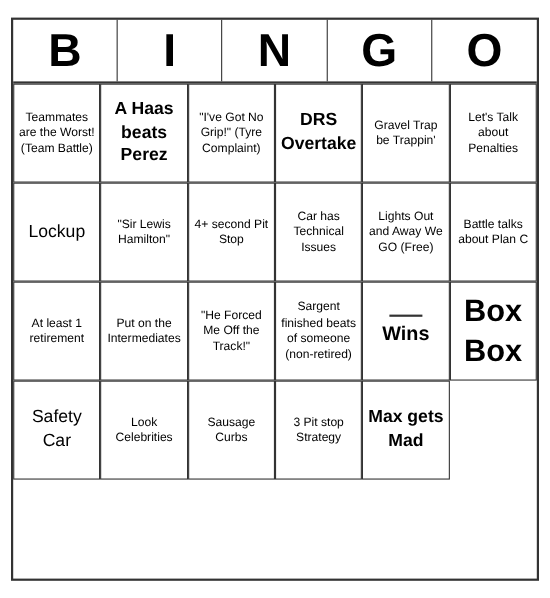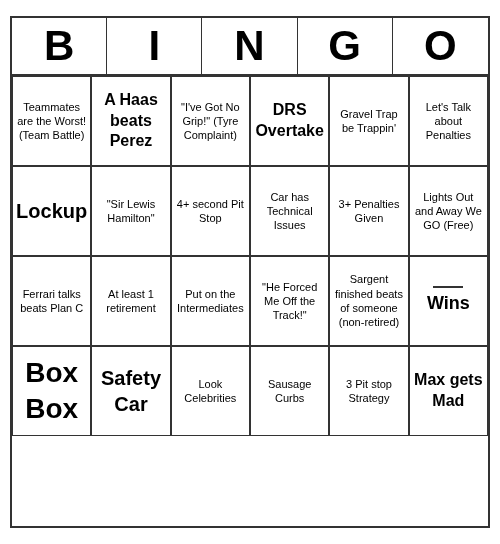--- a/index.html
+++ b/index.html
@@ -57,22 +57,22 @@
       text-align: center;
       padding: 4px;
       min-height: 90px;
       font-size: 12px;
       line-height: 1.3;
       word-wrap: break-word;
       overflow: hidden;
     }
 
     .bingo-cell.large-text {
-      font-size: 20px;
-      font-weight: bold;
+      font-size: 16px;
+      font-weight: normal;
     }
 
     .bingo-cell.medium-text {
       font-size: 16px;
       font-weight: bold;
     }
 
     .bingo-cell.small-text {
       font-size: 11px;
     }
@@ -97,23 +97,22 @@
   <div class="bingo-cell small-text">Teammates are the Worst! (Team Battle)</div>
       <div class="bingo-cell medium-text">A Haas beats Perez</div>
       <div class="bingo-cell small-text">"I've Got No Grip!" (Tyre Complaint)</div>
       <div class="bingo-cell medium-text">DRS Overtake</div>
       <div class="bingo-cell small-text">Gravel Trap be Trappin'</div>
       <div class="bingo-cell small-text">Let's Talk about Penalties</div>
       <div class="bingo-cell large-text">Lockup</div>
       <div class="bingo-cell small-text">"Sir Lewis Hamilton"</div>
       <div class="bingo-cell small-text">4+ second Pit Stop</div>
       <div class="bingo-cell small-text">Car has Technical Issues</div>
-      <div class="bingo-cell small-text">3+ Penalties Given</div>
       <div class="bingo-cell small-text">Lights Out and Away We GO (Free)</div>
-      <div class="bingo-cell small-text">Ferrari talks beats Plan C</div>
+      <div class="bingo-cell small-text">Battle talks about Plan C</div>
       <div class="bingo-cell small-text">At least 1 retirement</div>
       <div class="bingo-cell small-text">Put on the Intermediates</div>
       <div class="bingo-cell small-text">"He Forced Me Off the Track!"</div>
       <div class="bingo-cell small-text">Sargent finished beats of someone (non-retired)</div>
       <div class="bingo-cell medium-text">
         <div style="display: flex; flex-direction: column; align-items: center; justify-content: flex-start;">
           <div style="width: 70%; border-top: 2px solid rgb(51, 51, 51); margin-bottom: 4px;"></div>
           <span style="font-size: 18px; font-weight: bold;">Wins</span>
         </div>
       </div>

